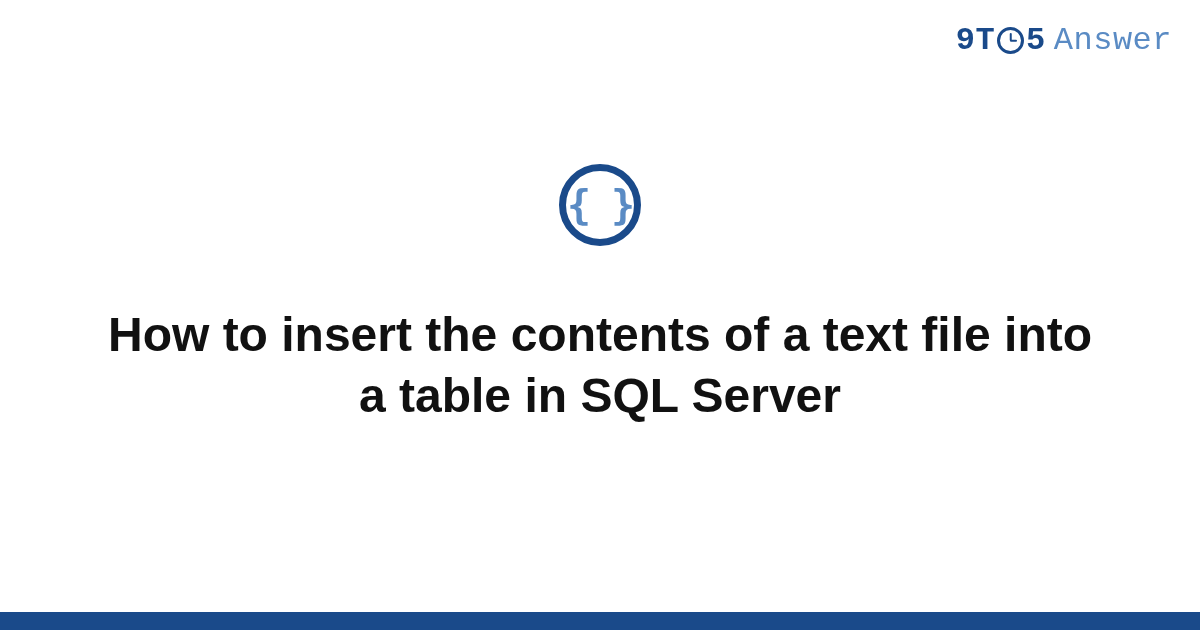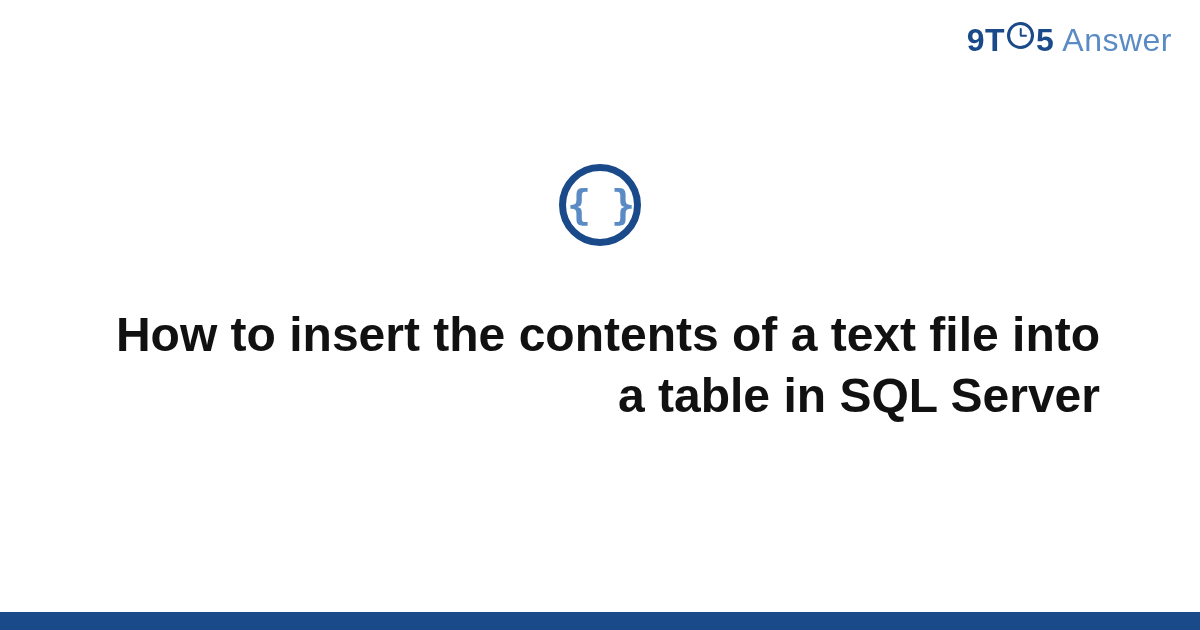--- a/index.html
+++ b/index.html
@@ -17,21 +17,22 @@
     }
     .brand {
       position: absolute;
       top: 22px;
       right: 28px;
       font-size: 32px;
       font-weight: 600;
       letter-spacing: 0.5px;
       color: #1a4a8a;
       display: flex;
-      align-items: flex-start;
+      align-items: center;
+      font-family: Liberation Mono, monospace;
     }
     .brand-9t {
       color: #1a4a8a;
       font-weight: 700;
     }
     .brand-clock {
       display: inline-flex;
       align-items: center;
       justify-content: center;
       width: 27px;
@@ -100,21 +101,21 @@
       font-size: 40px;
       font-weight: 700;
       color: #5a8bc4;
       font-family: "Consolas", "Monaco", monospace;
       letter-spacing: -2px;
     }
     .question-title {
       font-size: 48px;
       font-weight: 700;
       color: #111111;
-      text-align: right;
+      text-align: center;
       line-height: 1.28;
       max-width: 1000px;
     }
     .footer-bar {
       position: absolute;
       bottom: 0;
       left: 0;
       width: 100%;
       height: 18px;
       background: #1a4a8a;

